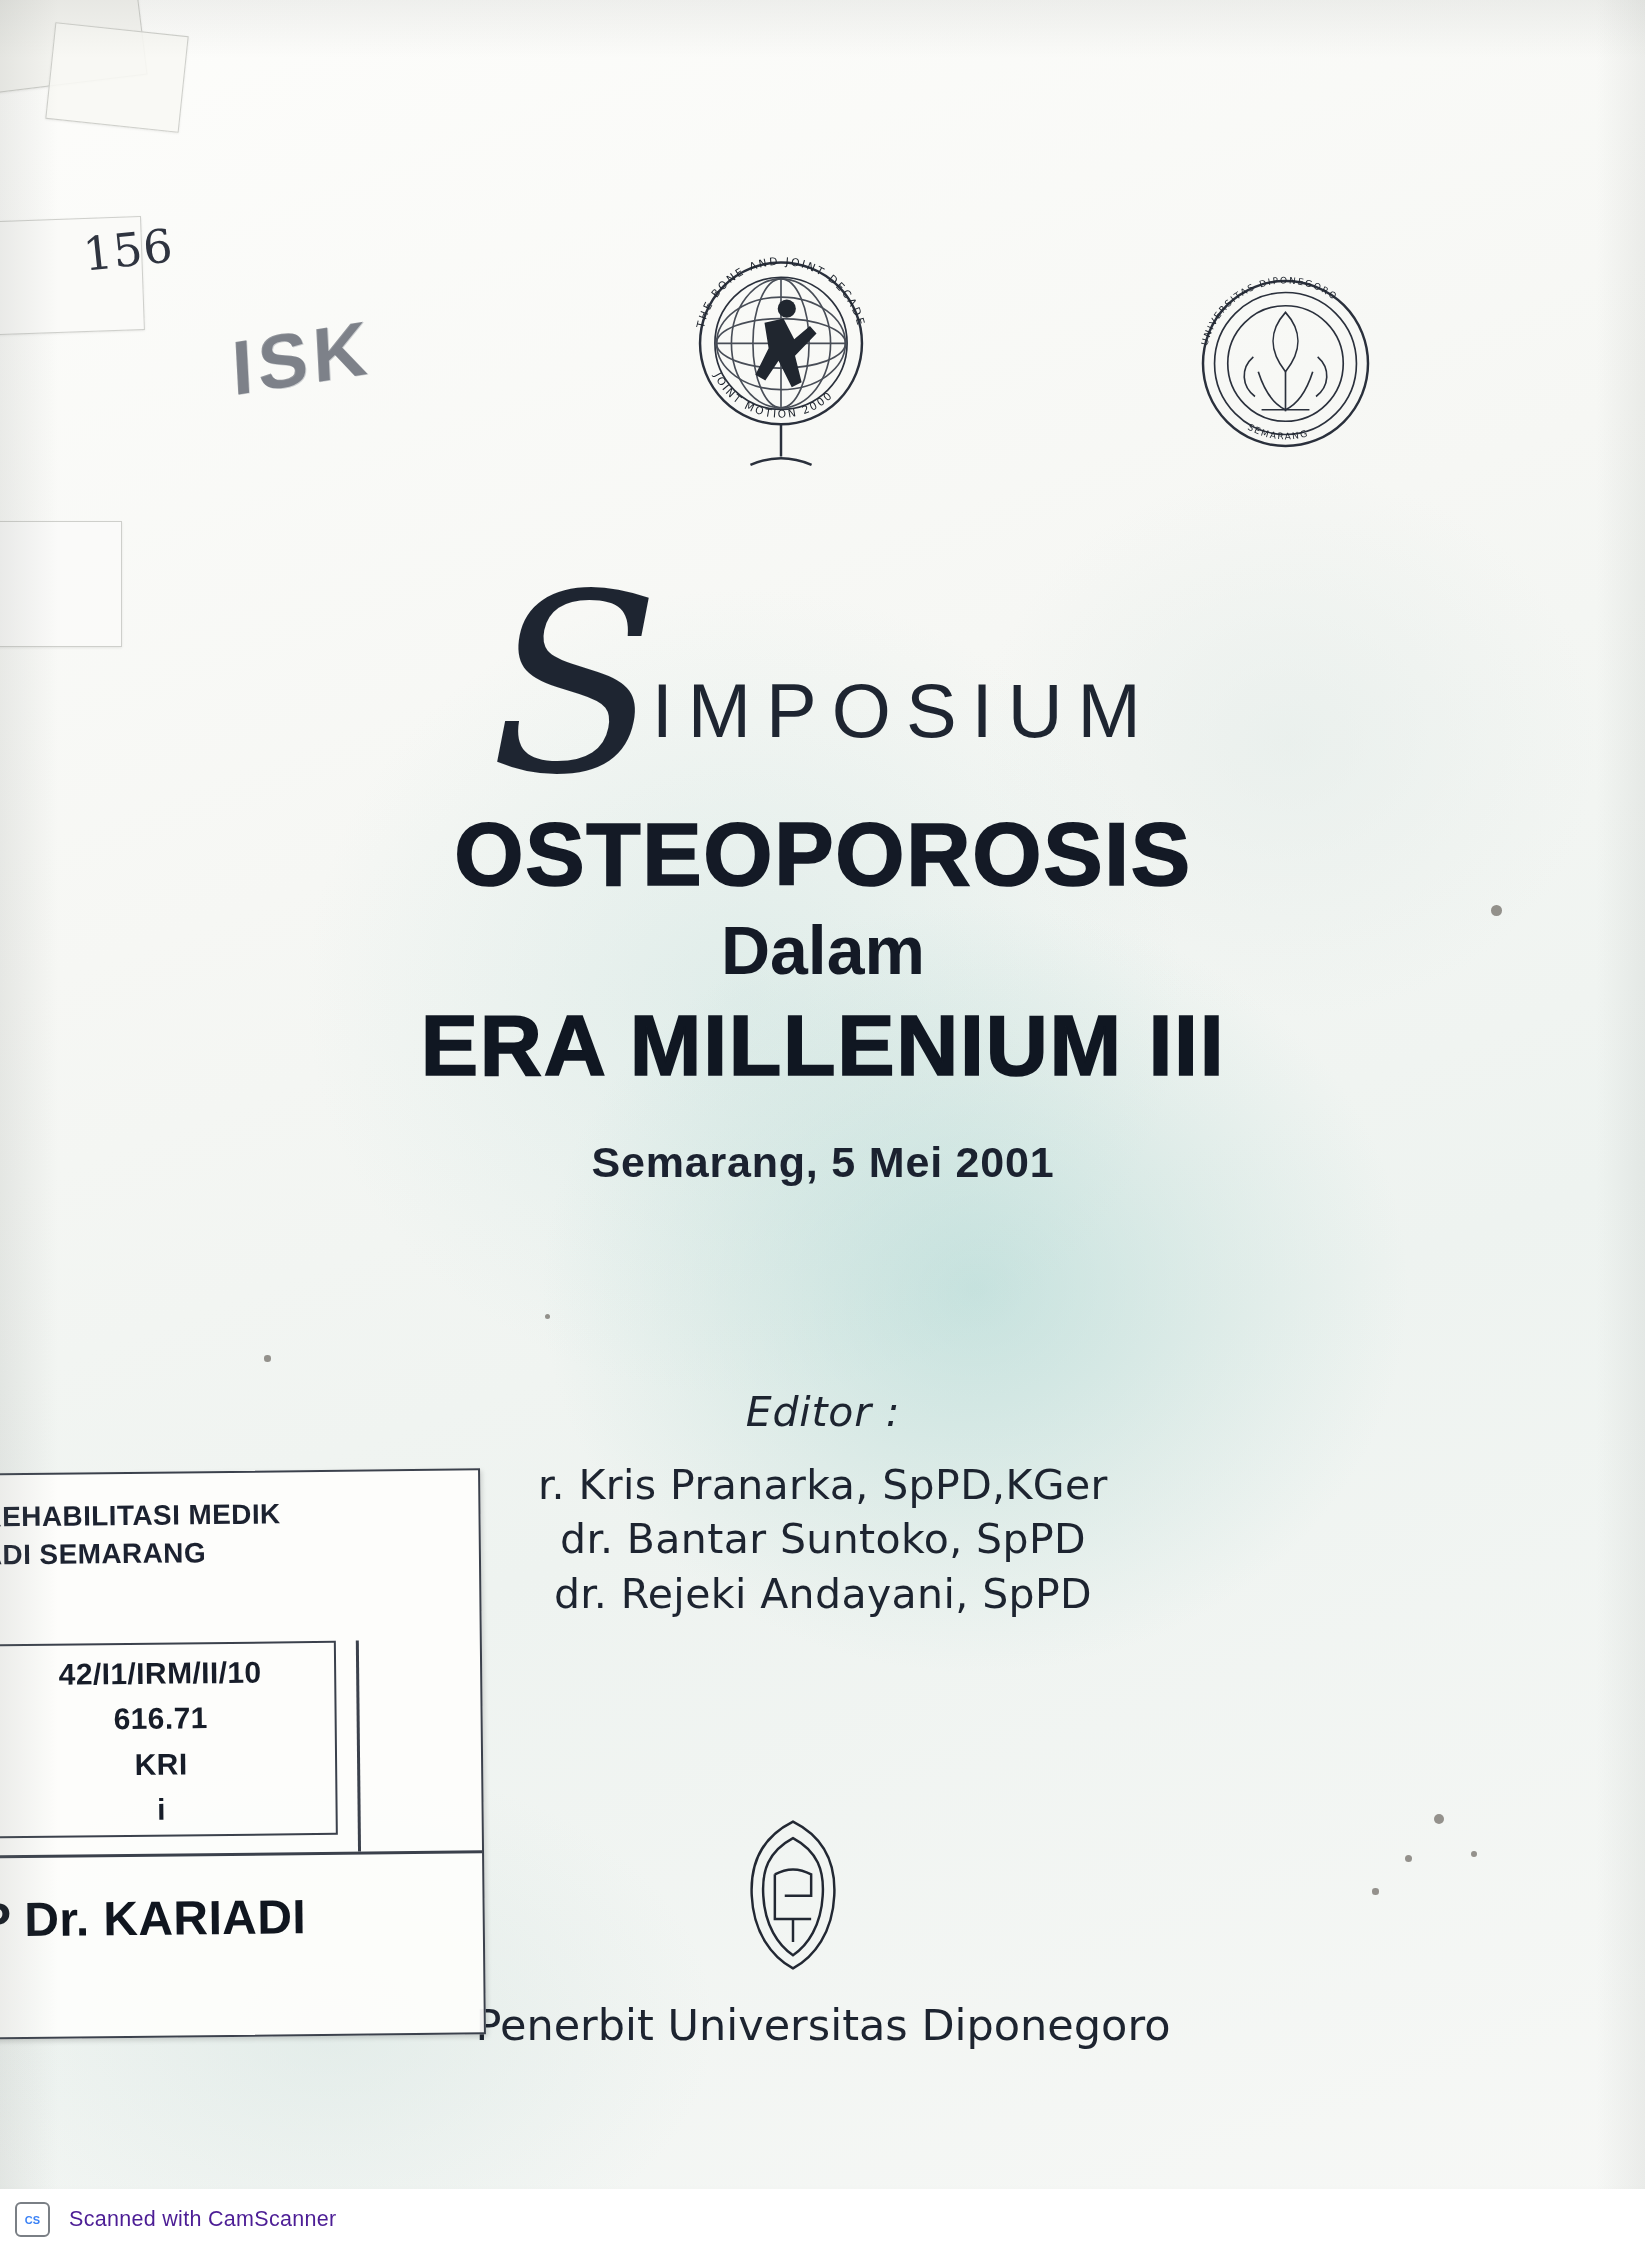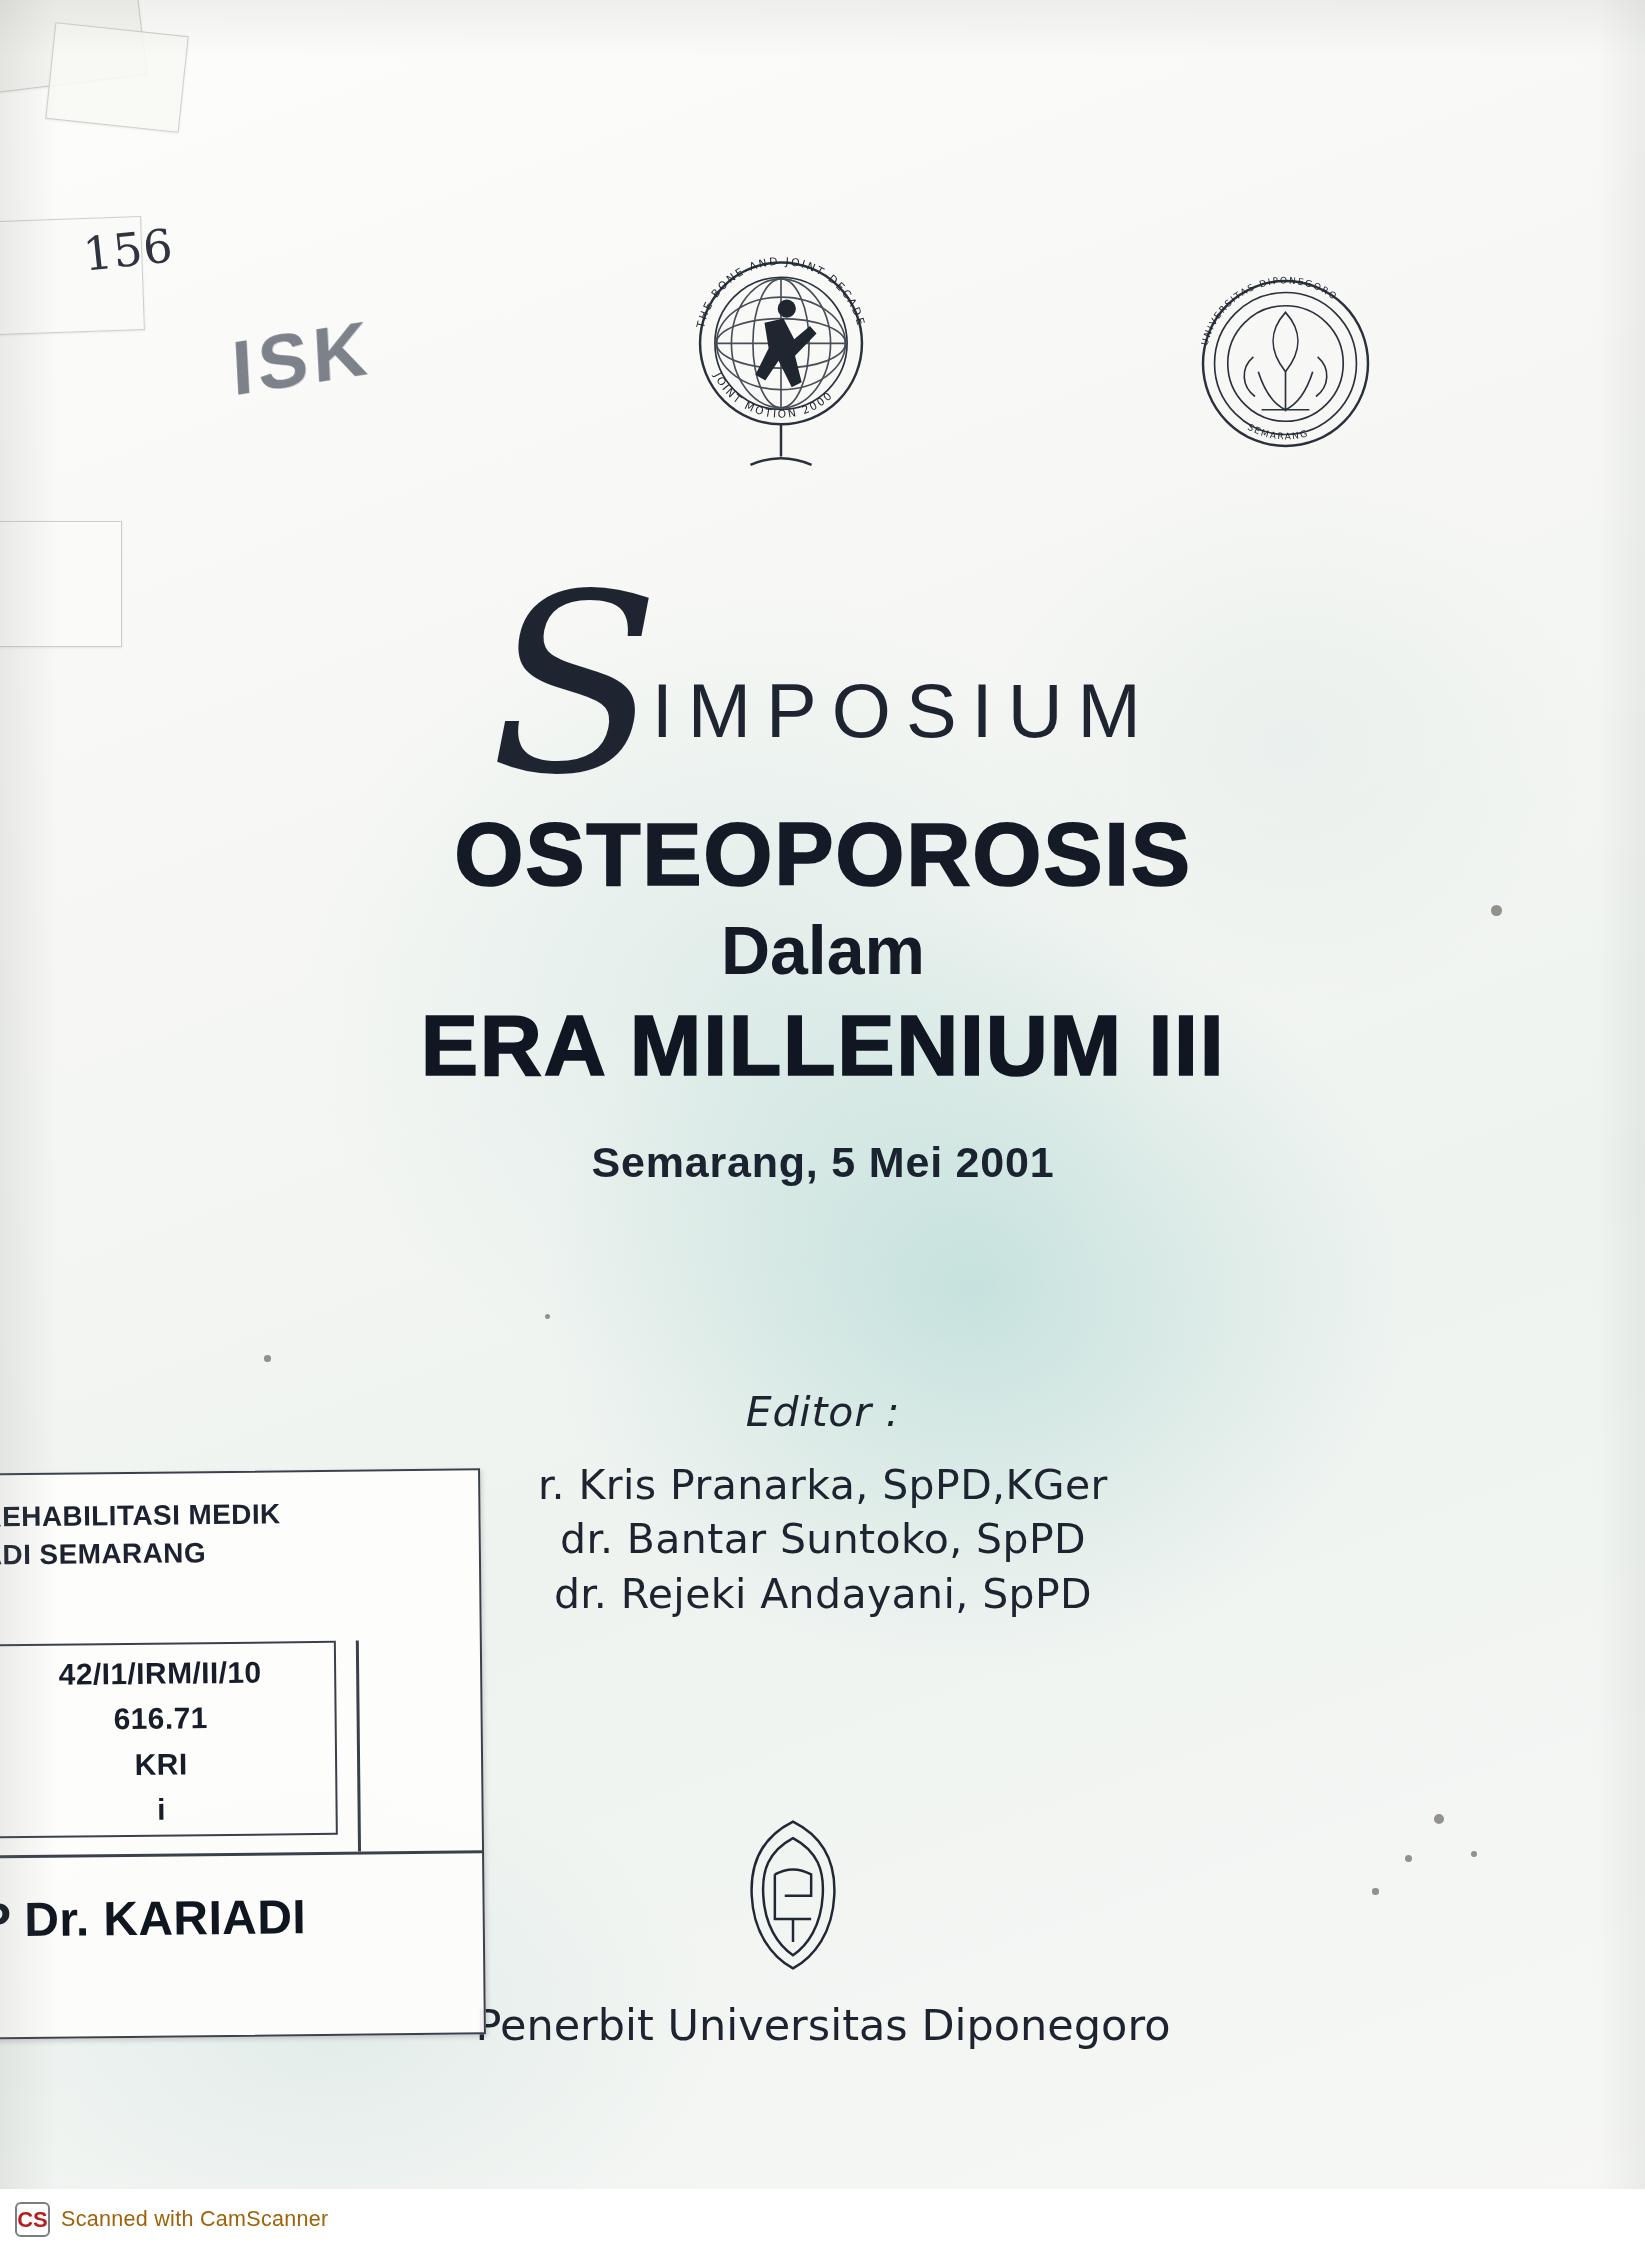--- a/index.html
+++ b/index.html
@@ -264,33 +264,33 @@
     background: #ffffff;
     display: flex;
     align-items: center;
     padding-left: 15px;
     box-sizing: border-box;
   }
   .cs-badge {
     width: 31px; height: 31px;
     border: 2.5px solid #7a7f85;
     border-radius: 5.8px;
-    color: #b91c1c;
-    font-family: "Liberation Sans", sans-serif;
-    font-weight: bold;
-    font-size: 22px;
+    color: #3b82f6;
+    font-family: "Liberation Sans", sans-serif;
+    font-weight: bold;
+    font-size: 11px;
     display: flex;
     align-items: center;
     justify-content: center;
-    margin-right: 11px;
+    margin-right: 19px;
   }
   .cs-text {
     font-family: "Liberation Sans", sans-serif;
     font-size: 21.5px;
-    color: #a16207;
+    color: #4c1d95;
     letter-spacing: 0.3px;
   }
 </style>
 </head>
 <body>
 
 <div id="page">
 
   <div class="tape t1"></div>
   <div class="tape t2"></div>

